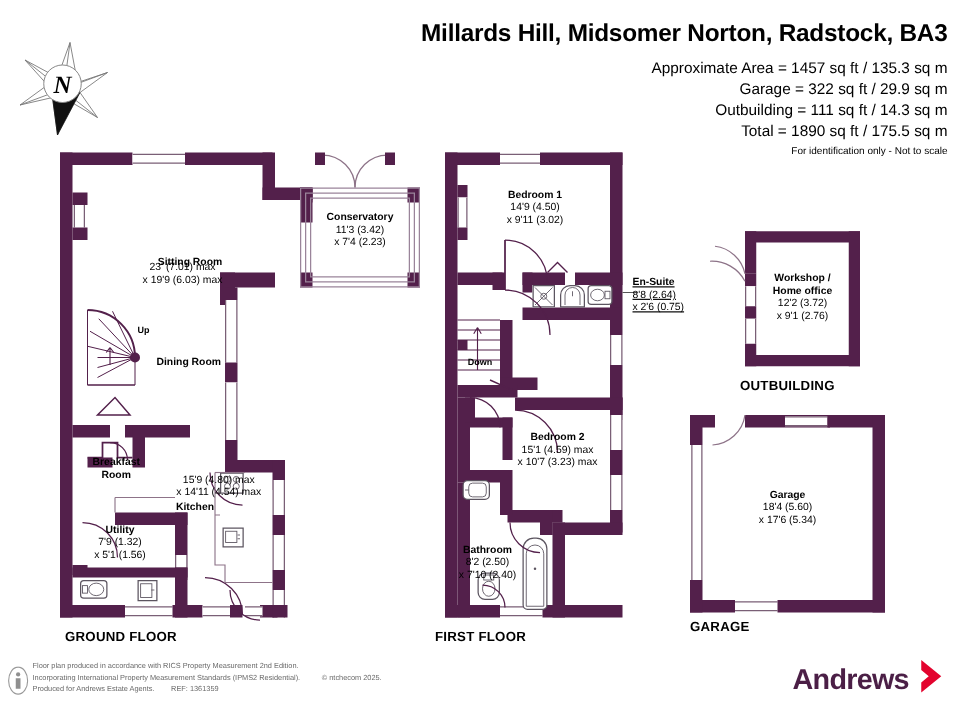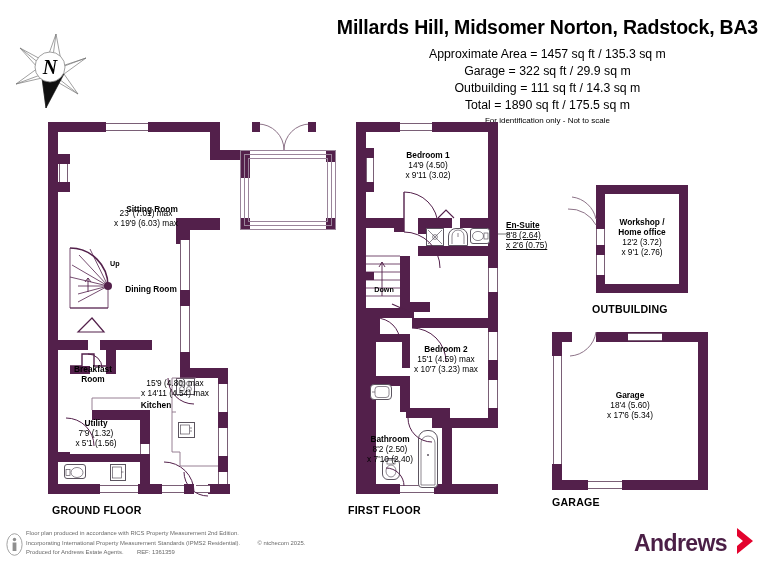--- a/index.html
+++ b/index.html
@@ -7,21 +7,21 @@
     width:768px;height:576px;
     background:#ffffff;
     font-family:"Liberation Sans", sans-serif;
     color:#111;
     position:relative;
     overflow:hidden;
   }
   .page{position:relative;width:768px;height:576px;}
 
   
-  #header-block{position:absolute;right:10px;top:16px;text-align:center;}
+  #header-block{position:absolute;right:10px;top:16px;text-align:right;}
   #property-title{
     font-size:19.5px;font-weight:bold;letter-spacing:-0.2px;color:#000;
     line-height:1.15;white-space:nowrap;
   }
   .area-line{font-size:12.3px;color:#000;line-height:1.36;white-space:nowrap;}
   #disclaimer-note{font-size:8px;color:#000;margin-top:3px;white-space:nowrap;}
 
   
   #compass{position:absolute;left:6px;top:28px;width:86px;height:86px;}
 
@@ -248,20 +248,25 @@
     <div class="w" style="left:14px;top:0;width:8px;height:10px;"></div>
     <div class="w" style="left:70px;top:0;width:8px;height:10px;"></div>
 
     <div class="w" style="left:2px;top:28px;width:10px;height:12px;"></div>
     <div class="w" style="left:88px;top:28px;width:10px;height:12px;"></div>
     <div class="w" style="left:2px;top:96px;width:10px;height:12px;"></div>
     <div class="w" style="left:88px;top:96px;width:10px;height:12px;"></div>
     <div class="glz" style="left:2px;top:28px;width:96px;height:80px;"></div>
     <div class="glz" style="left:6px;top:32px;width:88px;height:72px;"></div>
     <div class="glz" style="left:10px;top:36px;width:80px;height:64px;"></div>
+    <div class="label" style="left:10px;top:46px;width:80px;">
+      <div class="rname">Conservatory</div>
+      <div class="rdim">11'3 (3.42)</div>
+      <div class="rdim">x 7'4 (2.23)</div>
+    </div>
   </div>
 
   <div class="floorname" style="left:52px;top:504px;">GROUND FLOOR</div>
 
   <div class="plan" id="first-floor" style="left:356px;top:122px;width:160px;height:378px;">
 
     <div class="w" style="left:0;top:0;width:10px;height:372px;"></div>
 
     <div class="w" style="left:0;top:0;width:44px;height:10px;"></div>
     <div class="winh" style="left:44px;top:1px;width:32px;height:8px;"></div>

